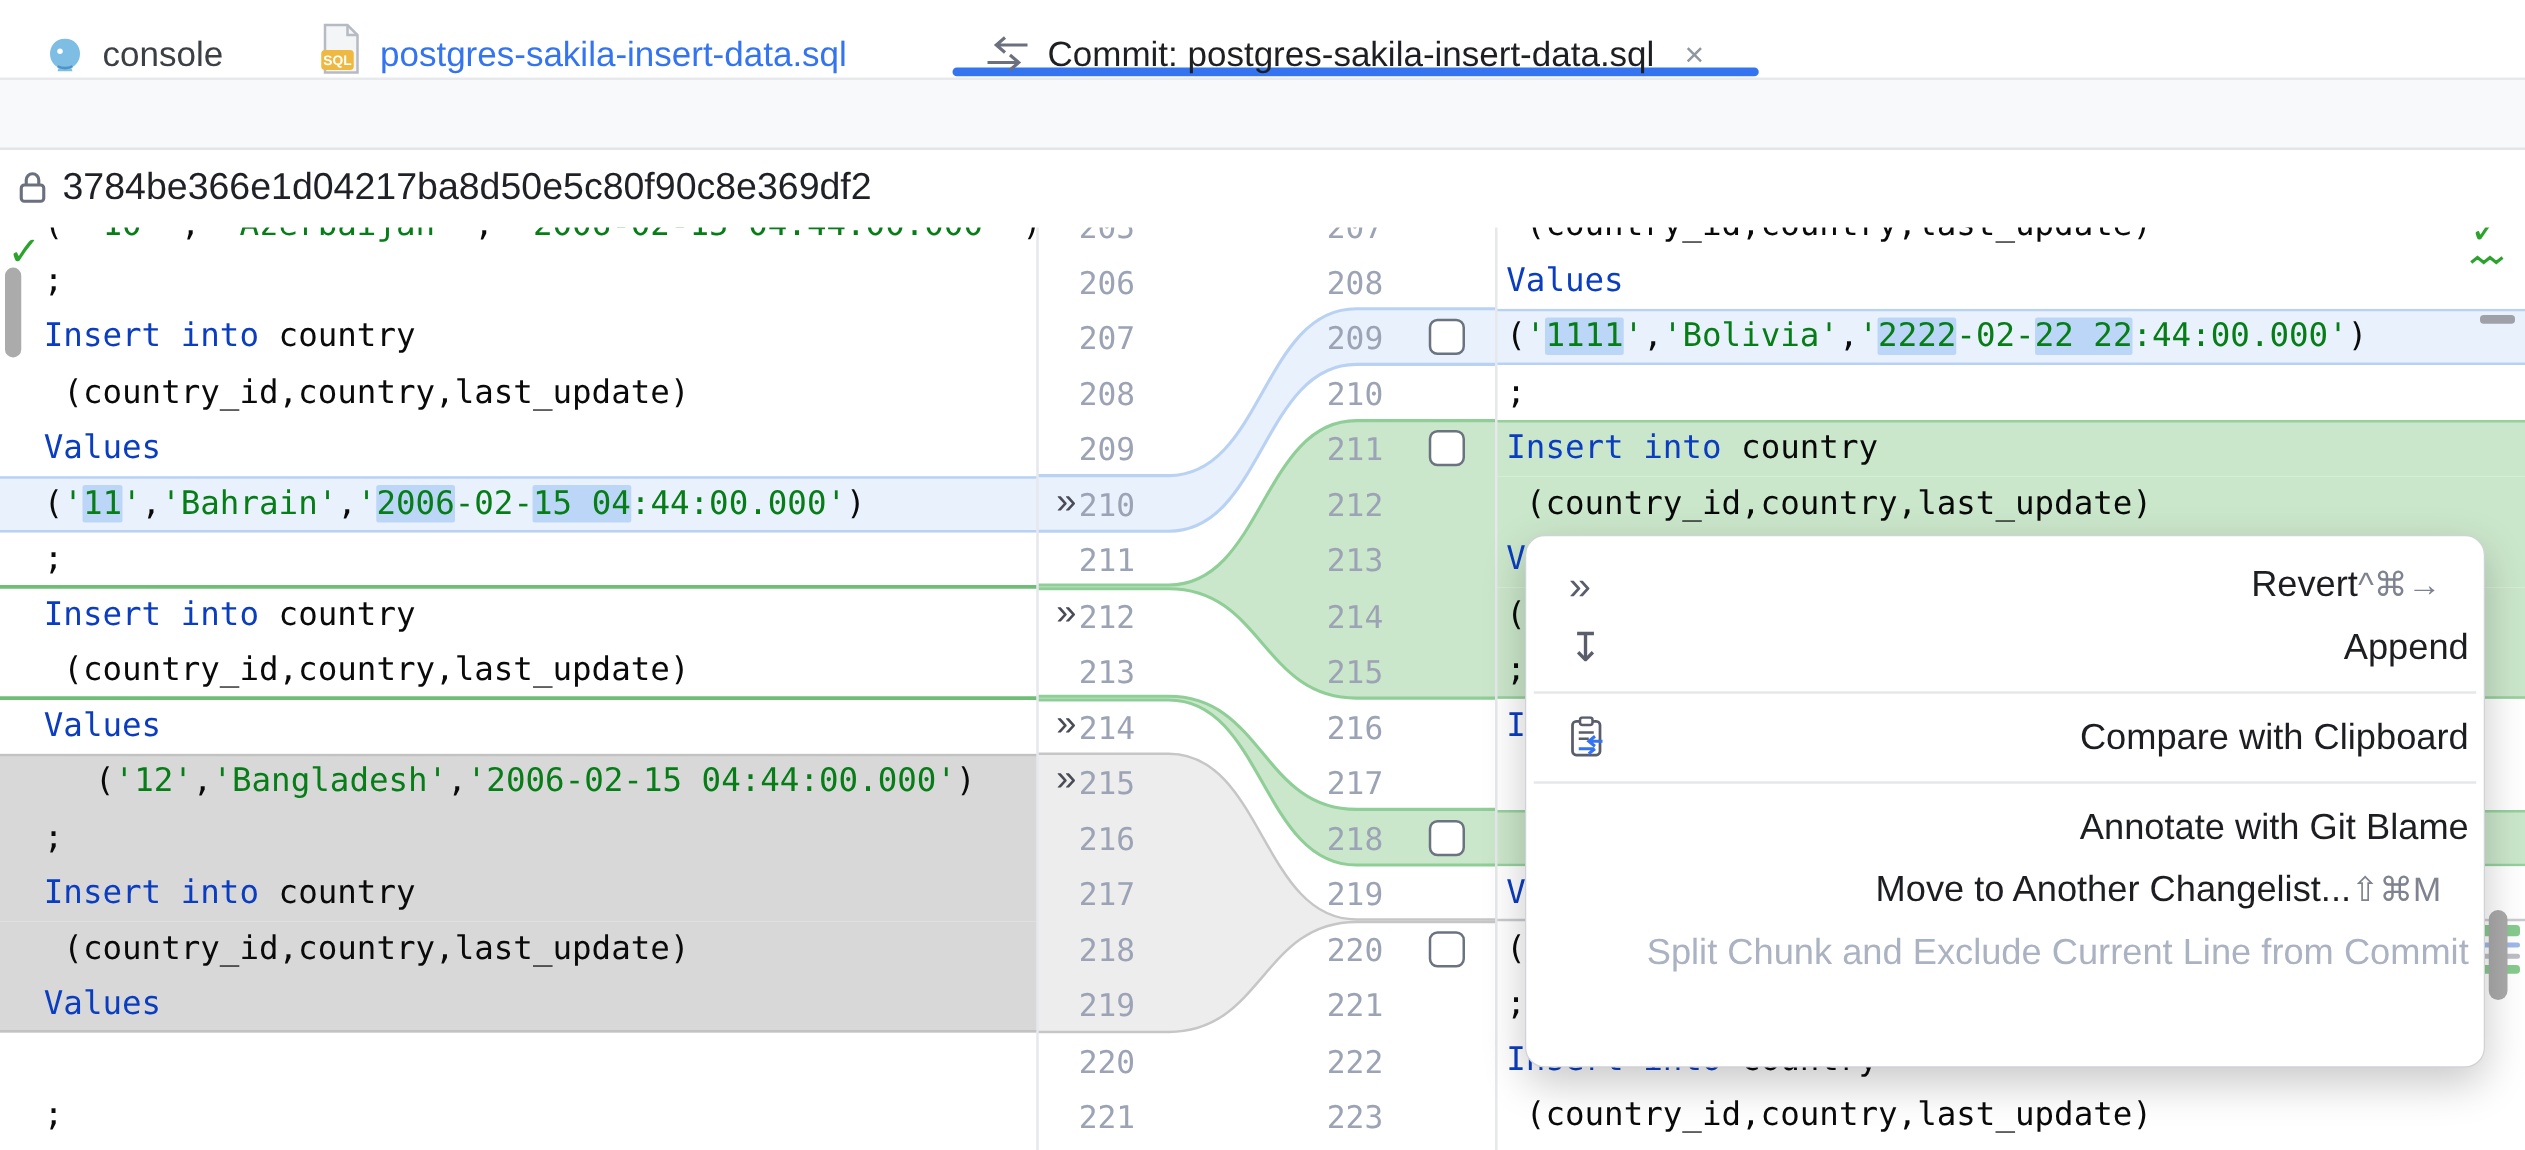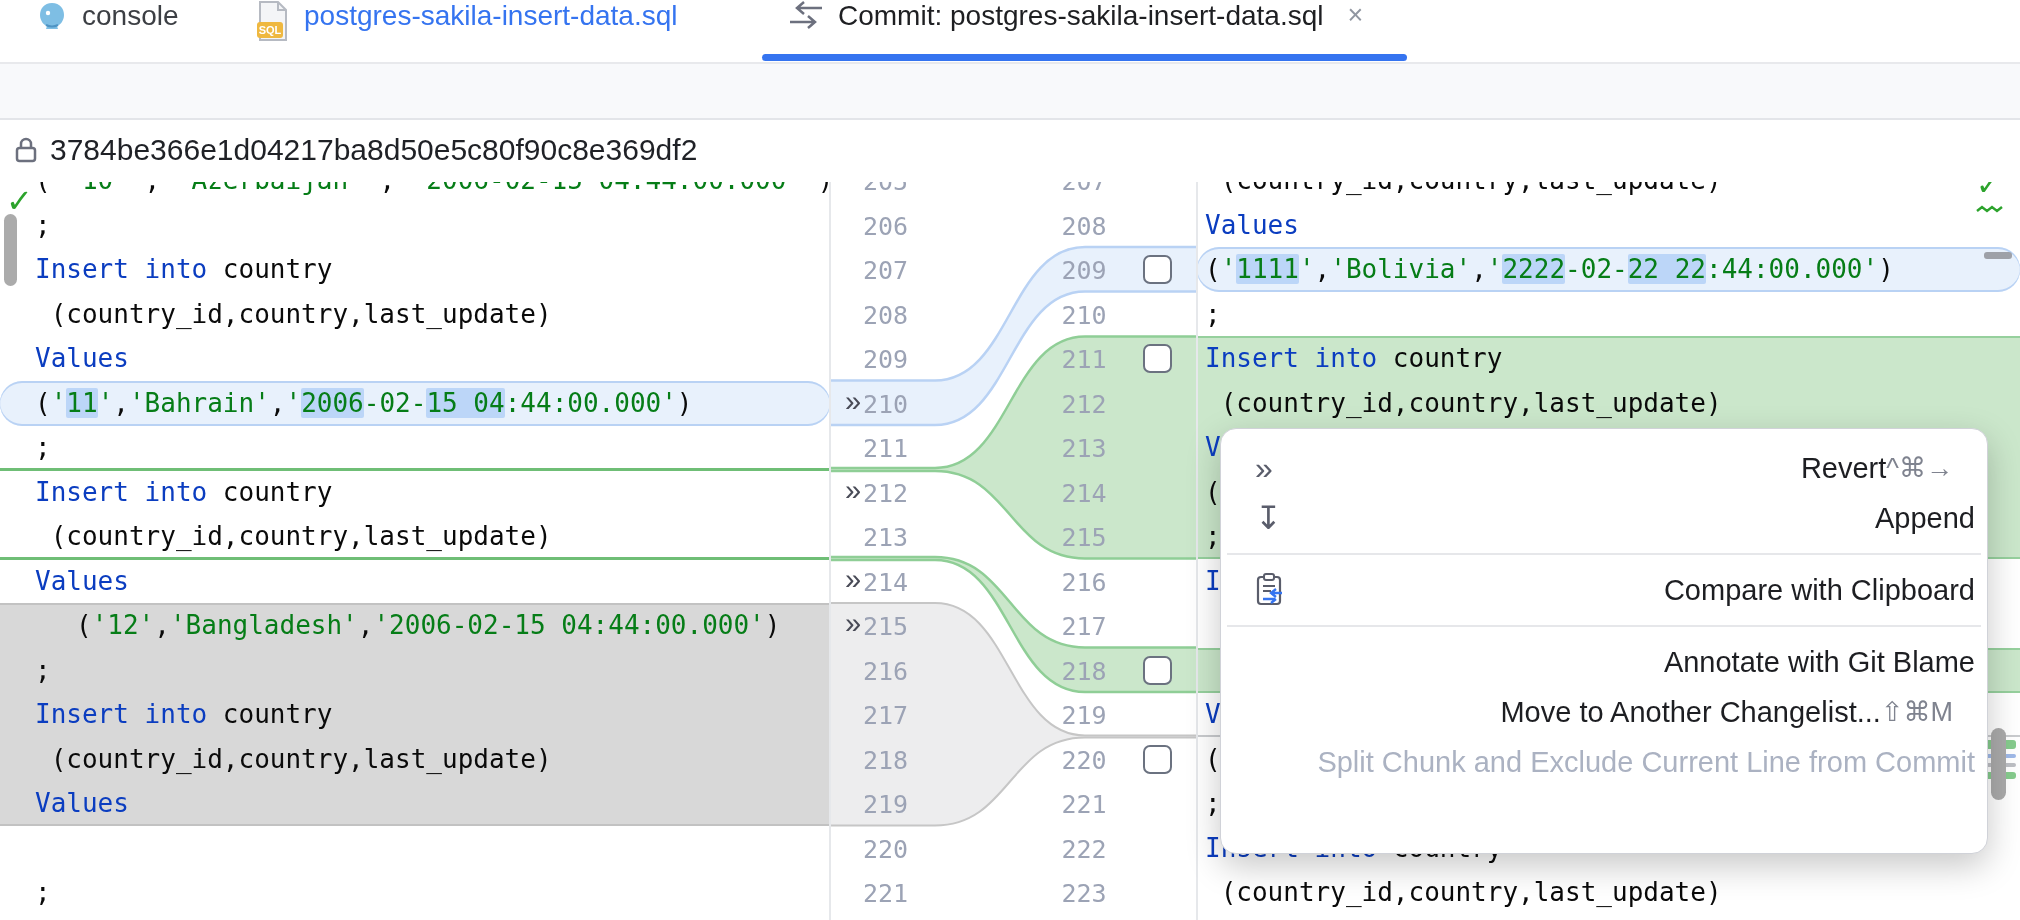--- a/index.html
+++ b/index.html
@@ -12,21 +12,21 @@
     --bg-excluded:#D8D8D8; --edge-excluded:#C2C2C2;
     --icon:#5A5D6B; --accent:#3574F0;
     --border:#E6E8EB;
   }
   html,body{margin:0;padding:0;}
   body{font-family:var(--ui-font);}
   .screen{position:relative;width:2020px;height:920px;background:#fff;overflow:hidden;}
 
   
   .tabbar{position:absolute;left:0;top:0;width:2020px;height:62px;background:#fff;border-bottom:2px solid #E8E9EC;z-index:10;}
-  .tab{position:absolute;top:0;height:60px;display:flex;align-items:flex-start;gap:14px;font-size:28px;color:#3C3F44;}
+  .tab{position:absolute;top:0;height:60px;display:flex;align-items:flex-end;gap:14px;font-size:28px;color:#3C3F44;}
   .tab .lbl{white-space:nowrap;}
   .tab-underline{position:absolute;left:762px;top:54px;width:645px;height:7px;background:var(--accent);border-radius:4px;z-index:11;}
   .tab-close{font-size:27px;color:#9096A1;margin-left:10px;}
   .kebab{position:absolute;left:1984px;top:12px;font-size:32px;color:var(--icon);}
 
   
   .toolbar{position:absolute;left:0;top:62px;width:2020px;height:56px;background:#F8F9FB;border-bottom:2px solid #E3E5E9;z-index:10;}
   .tb-ic{position:absolute;top:72px;width:44px;height:44px;display:flex;align-items:center;justify-content:center;font-size:29px;color:var(--icon);}
   .tb-sep{position:absolute;top:74px;width:2px;height:38px;background:#D4D6DC;}
   .tb-btn{position:absolute;top:74px;height:42px;border:2px solid #C8CBD4;border-radius:9px;background:#FDFDFE;display:flex;align-items:center;justify-content:center;gap:12px;font-size:27px;color:#1E1F22;padding:0 16px;box-sizing:border-box;}
@@ -39,21 +39,21 @@
   .metarow{position:absolute;left:0;top:118px;width:2020px;height:64px;background:#fff;z-index:10;}
   .hashwrap{position:absolute;left:12px;top:0;height:64px;display:flex;align-items:center;gap:10px;font-size:30px;color:#1F2126;}
   .yourver{position:absolute;left:1143px;top:0;height:64px;display:flex;align-items:center;gap:16px;font-size:29px;color:#1F2126;}
   .checkbox{width:29px;height:29px;border:2.5px solid #6B7280;border-radius:7px;background:#fff;box-sizing:border-box;}
 
   
   .pane-row{position:absolute;left:0;width:100%;height:45px;box-sizing:border-box;}
   .code{position:absolute;left:0;top:7px;white-space:pre;font-family:var(--code-font);font-size:26px;color:var(--def);}
   .c-kw{color:var(--kw);} .c-str{color:var(--str);} .c-def{color:var(--def);}
   .hl{background:var(--hl);border-radius:2px;}
-  .bg-changed{background:var(--bg-changed);box-shadow:inset 0 2px 0 var(--edge-changed), inset 0 -2px 0 var(--edge-changed);border-radius:22px;}
+  .bg-changed{background:var(--bg-changed);box-shadow:inset 0 2px 0 var(--edge-changed), inset 0 -2px 0 var(--edge-changed);}
   .bg-added{background:var(--bg-added);}
   .bg-added.e-t{box-shadow:inset 0 2px 0 var(--edge-added);}
   .bg-added.e-b{box-shadow:inset 0 -2px 0 var(--edge-added);}
   .bg-added.e-tb{box-shadow:inset 0 2px 0 var(--edge-added), inset 0 -2px 0 var(--edge-added);}
   .bg-excluded{background:var(--bg-excluded);}
   .bg-excluded.e-t{box-shadow:inset 0 2px 0 var(--edge-excluded);}
   .bg-excluded.e-b{box-shadow:inset 0 -2px 0 var(--edge-excluded);}
   .linenum{position:absolute;width:100%;text-align:center;font-family:var(--code-font);font-size:25px;color:var(--num);}
   .gut-marker{position:absolute;left:0;font-size:29px;color:#494B57;font-family:var(--ui-font);letter-spacing:-3px;}
   .gut-cb{position:absolute;left:0;}

